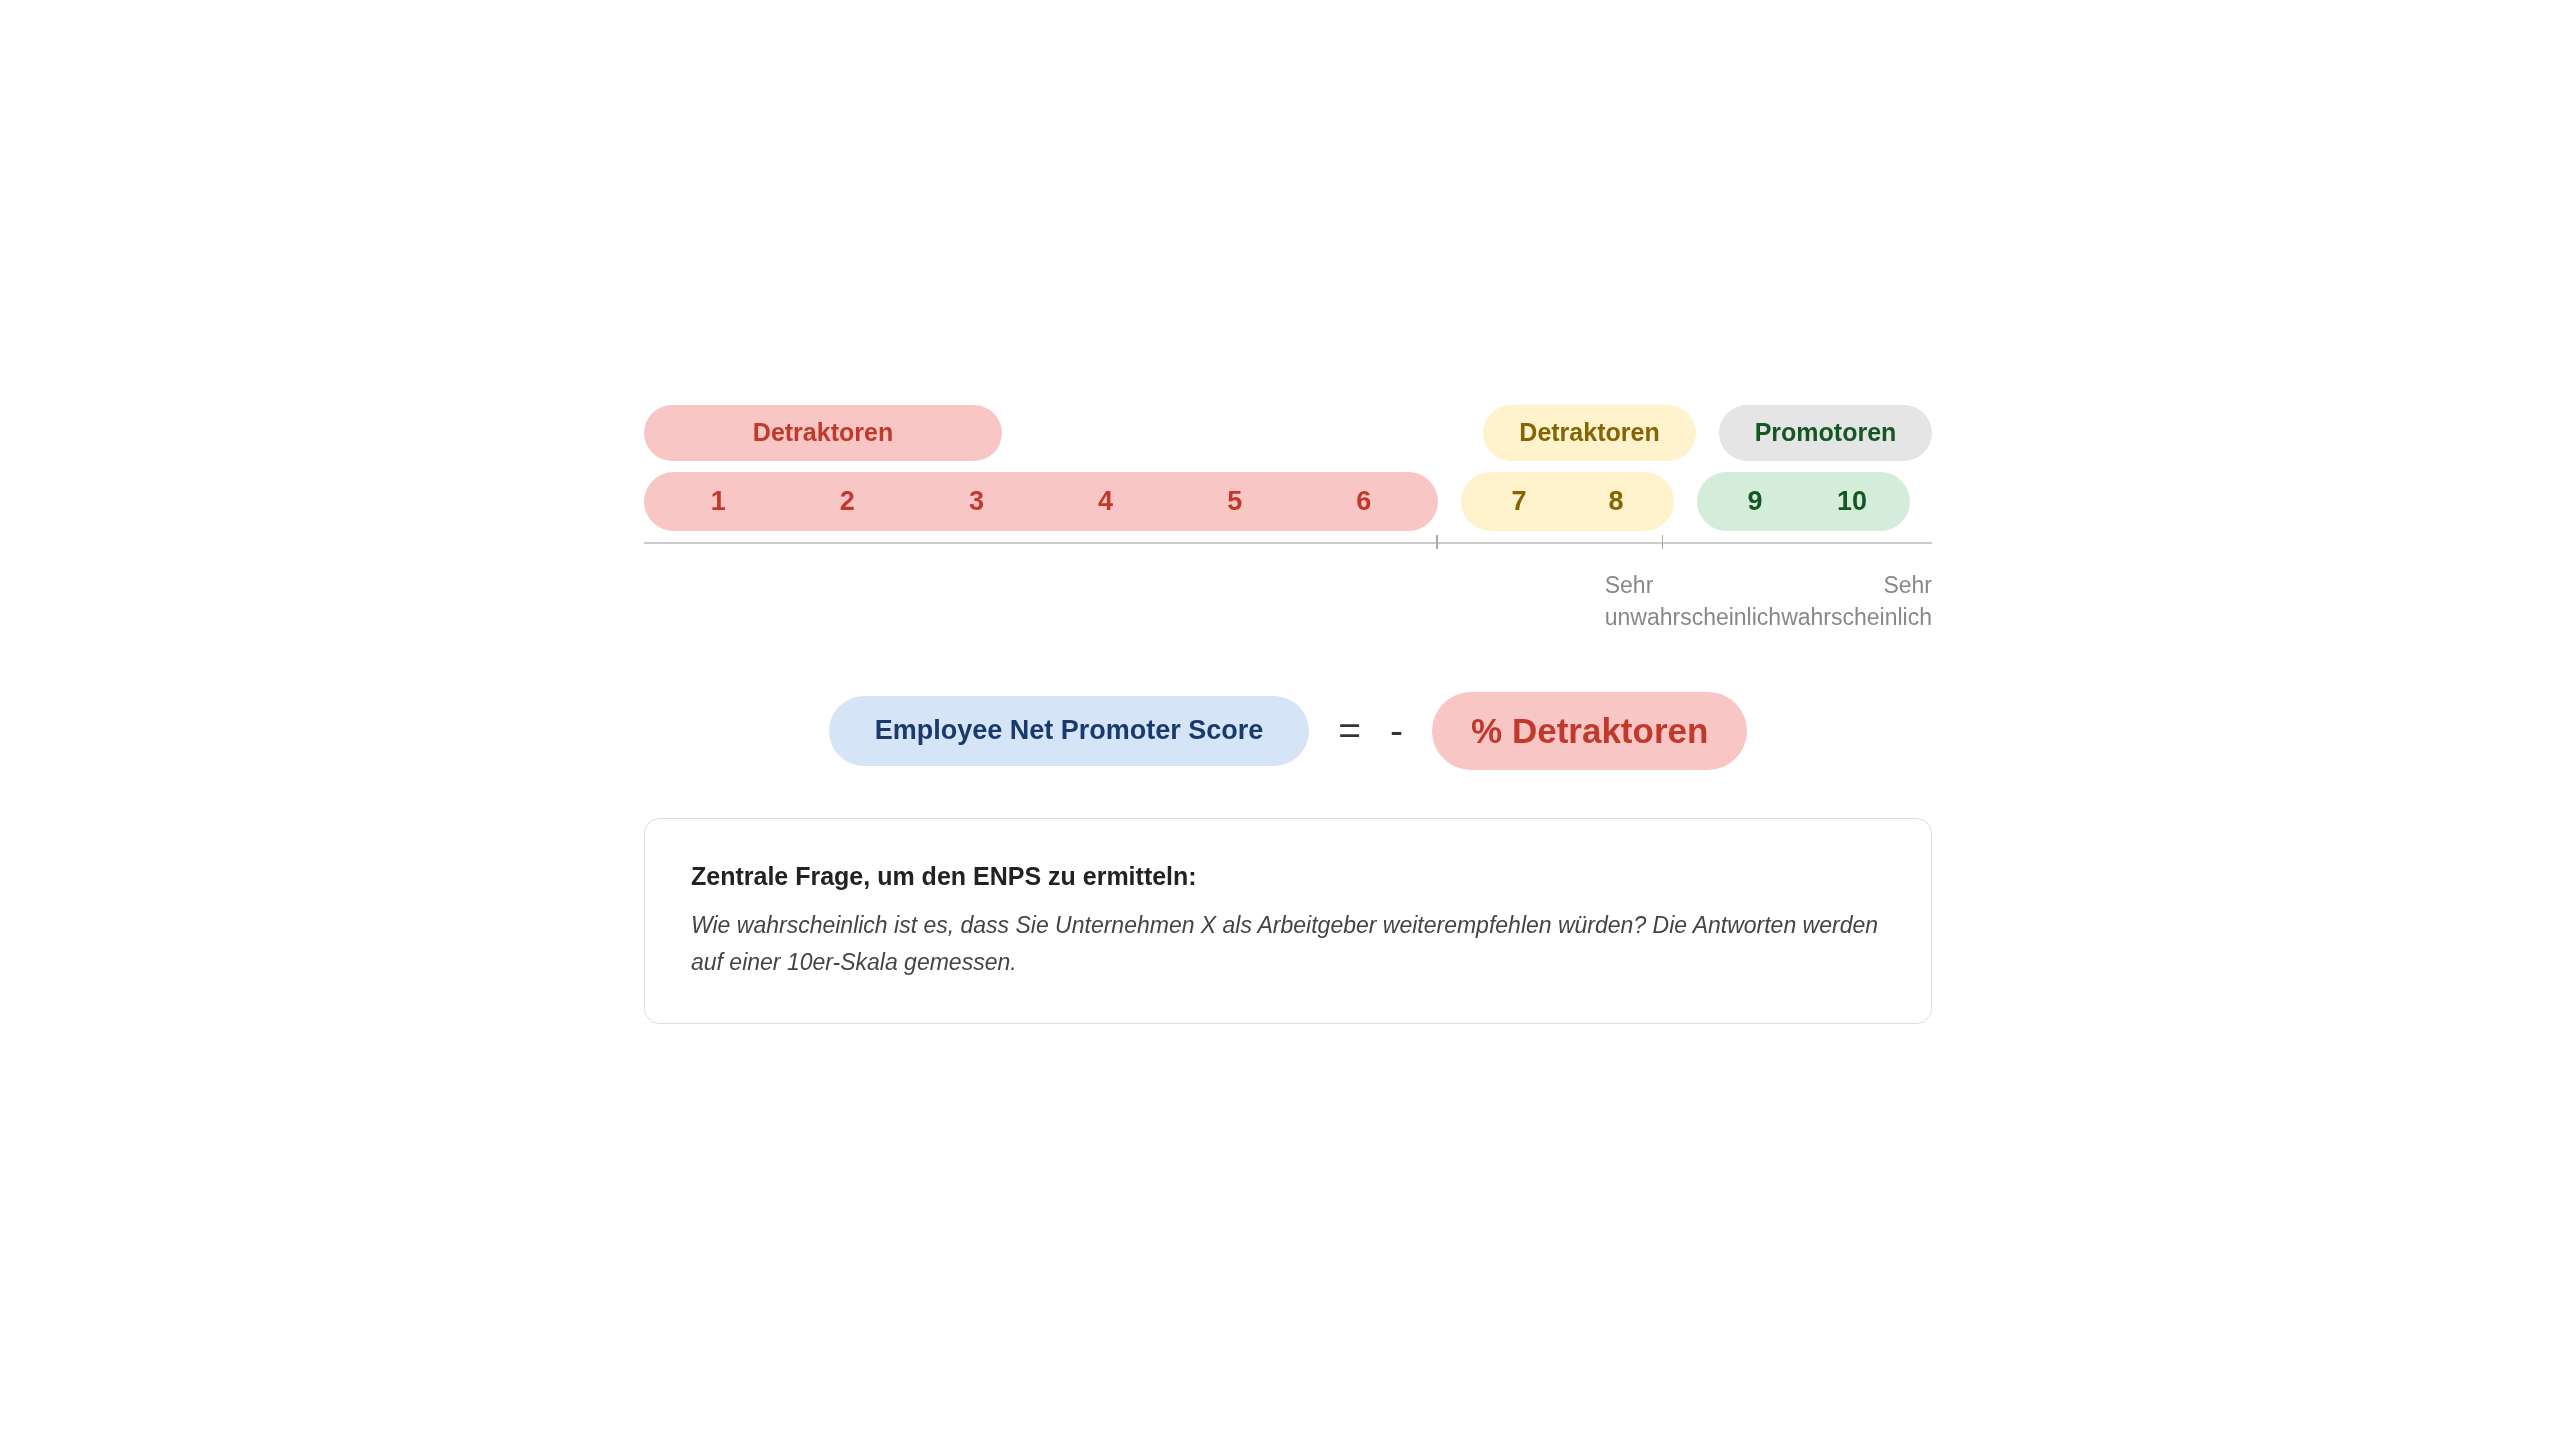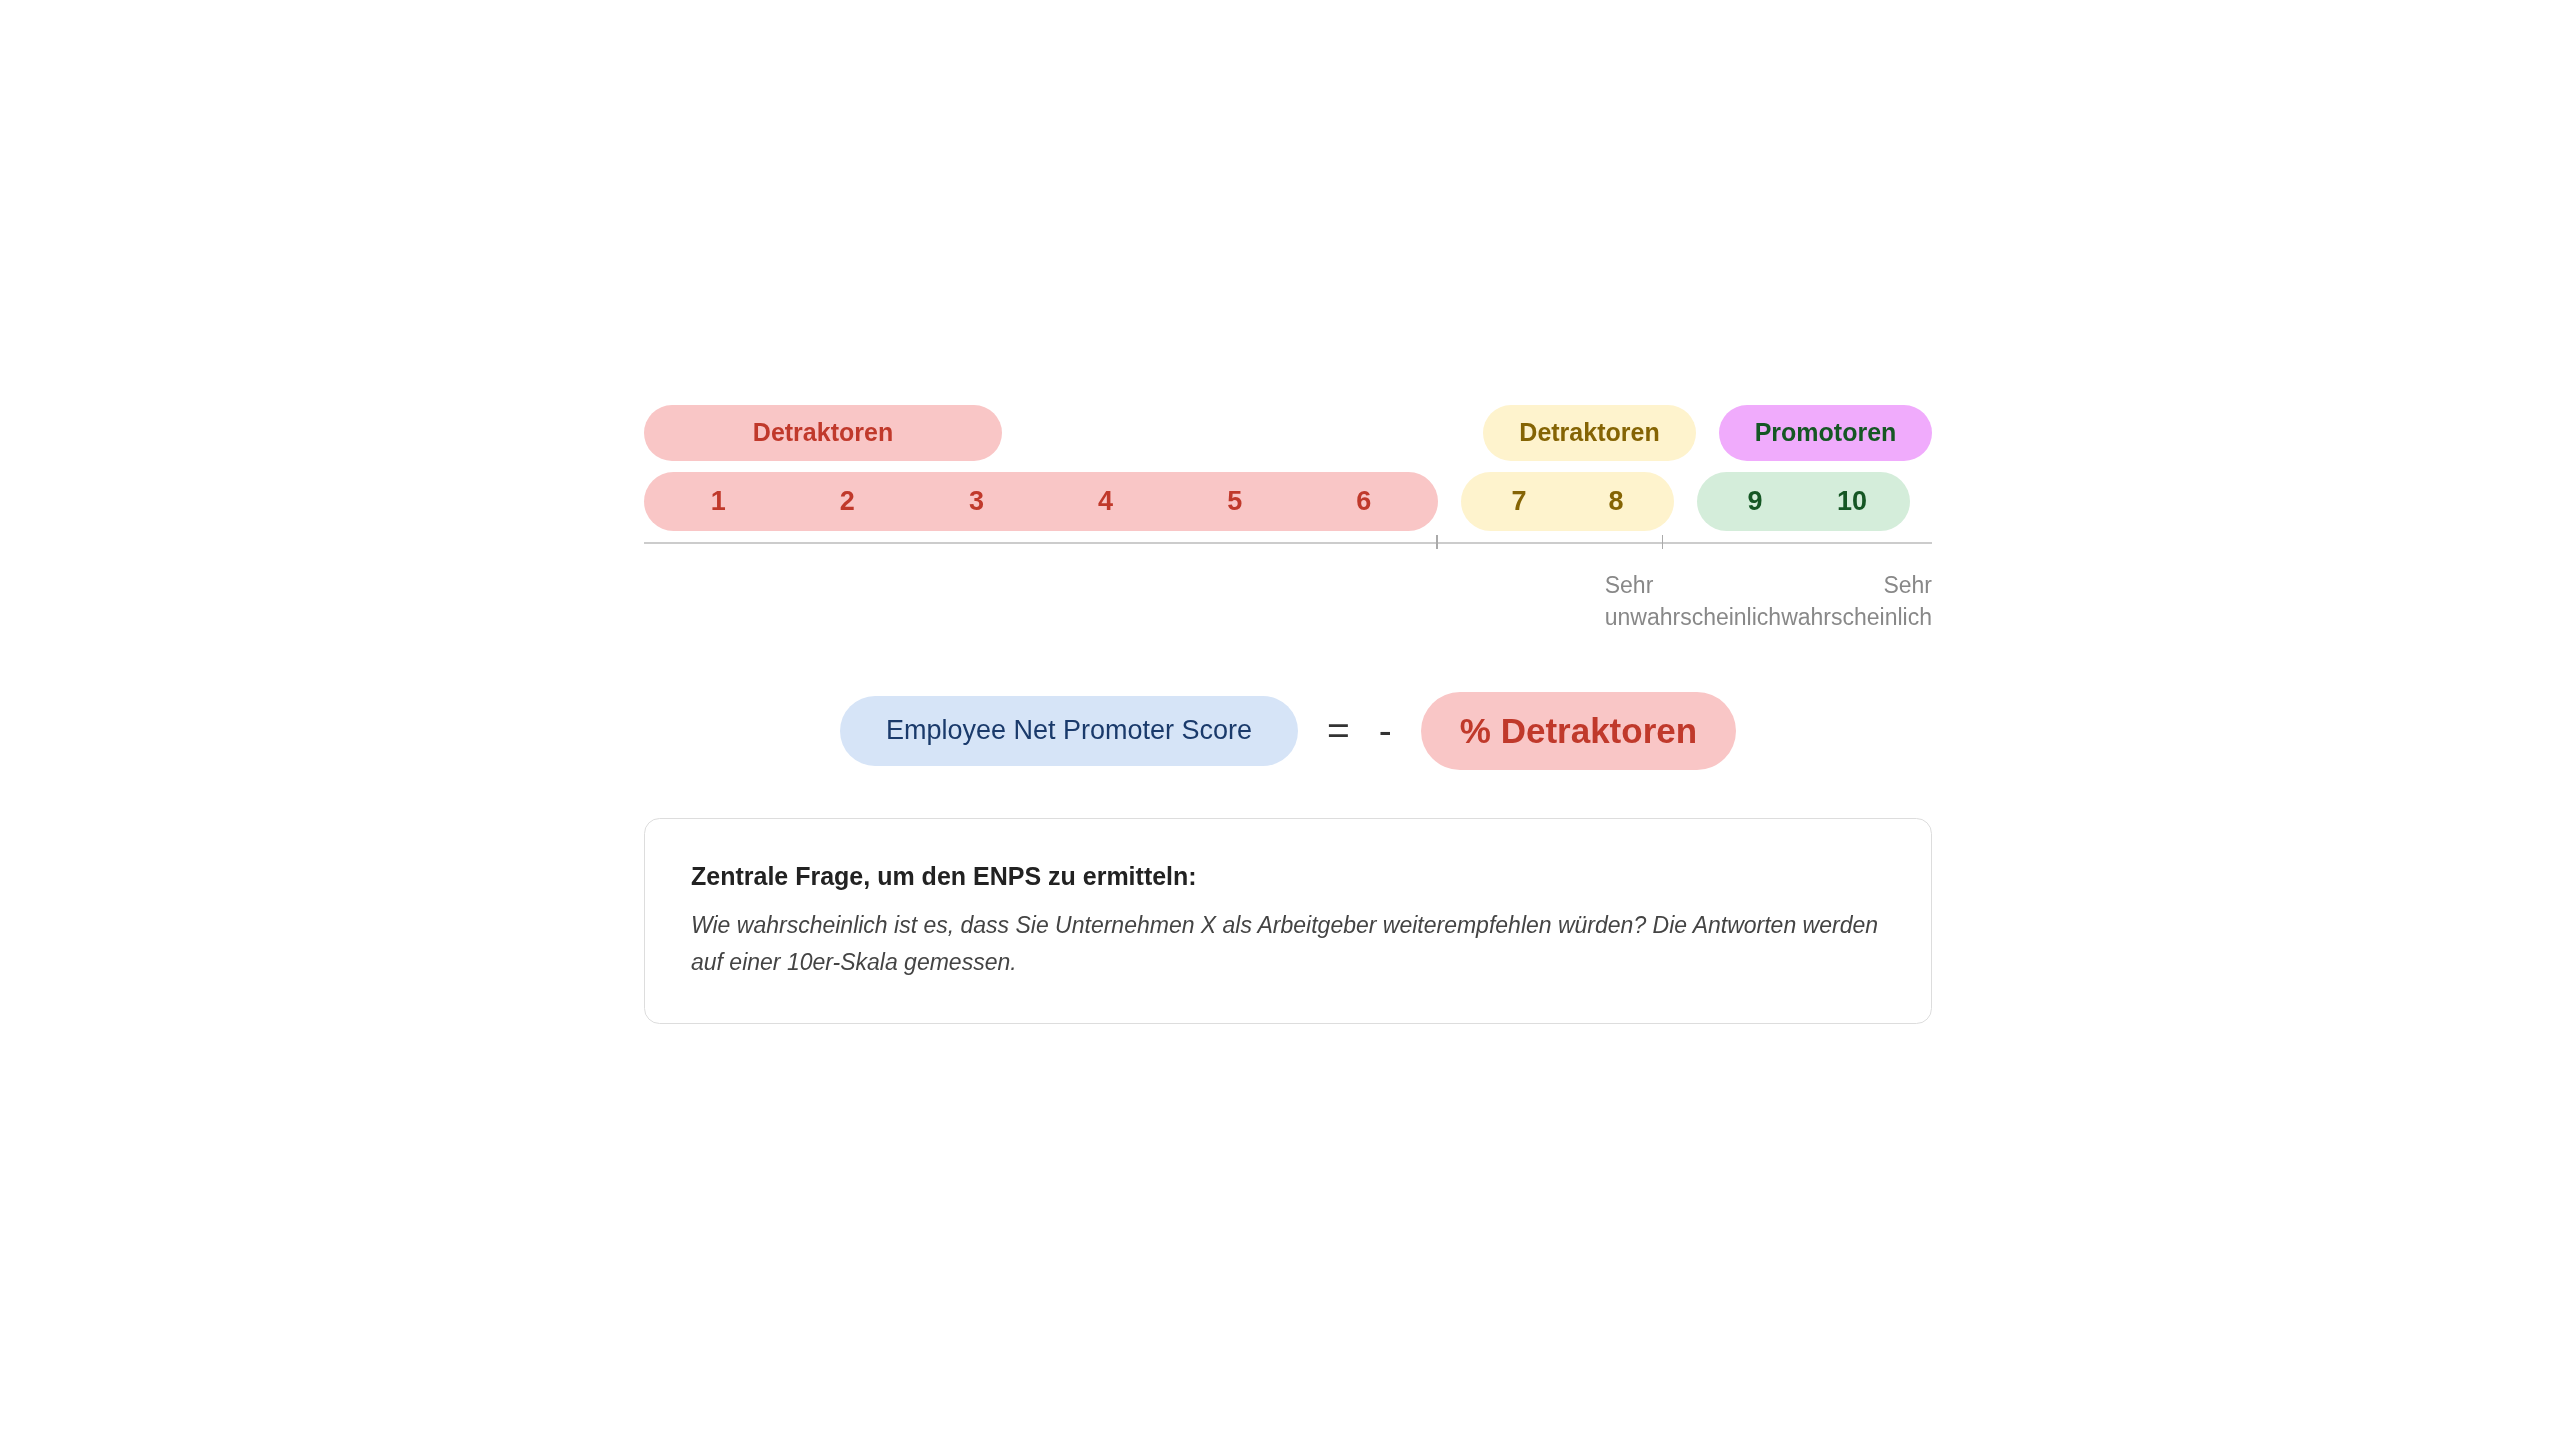--- a/index.html
+++ b/index.html
@@ -49,21 +49,21 @@
       font-weight: 700;
       font-size: 25px;
       padding: 13.6px 35px;
       border-radius: 48px;
       display: inline-block;
       text-align: center;
       width: 213px;
       margin-right: 23px;
     }
     .label-promotoren-green {
-      background: #f0abfc;
+      background: #e5e5e5;
       color: #155724;
       font-weight: 700;
       font-size: 25px;
       padding: 13.6px 35px;
       border-radius: 48px;
       display: inline-block;
       text-align: center;
       width: 213px;
     }
 
@@ -172,21 +172,21 @@
       display: flex;
       align-items: center;
       justify-content: center;
       gap: 29px;
       margin-bottom: 48px;
       margin-top: 29px;
     }
     .formula-enps {
       background: #d6e4f7;
       color: #1a3a6b;
-      font-weight: 400;
+      font-weight: 700;
       font-size: 27px;
       padding: 19.4px 46px;
       border-radius: 48px;
     }
     .formula-equals {
       color: #333333;
       font-size: 39px;
       font-weight: 400;
     }
     .formula-promotoren {

